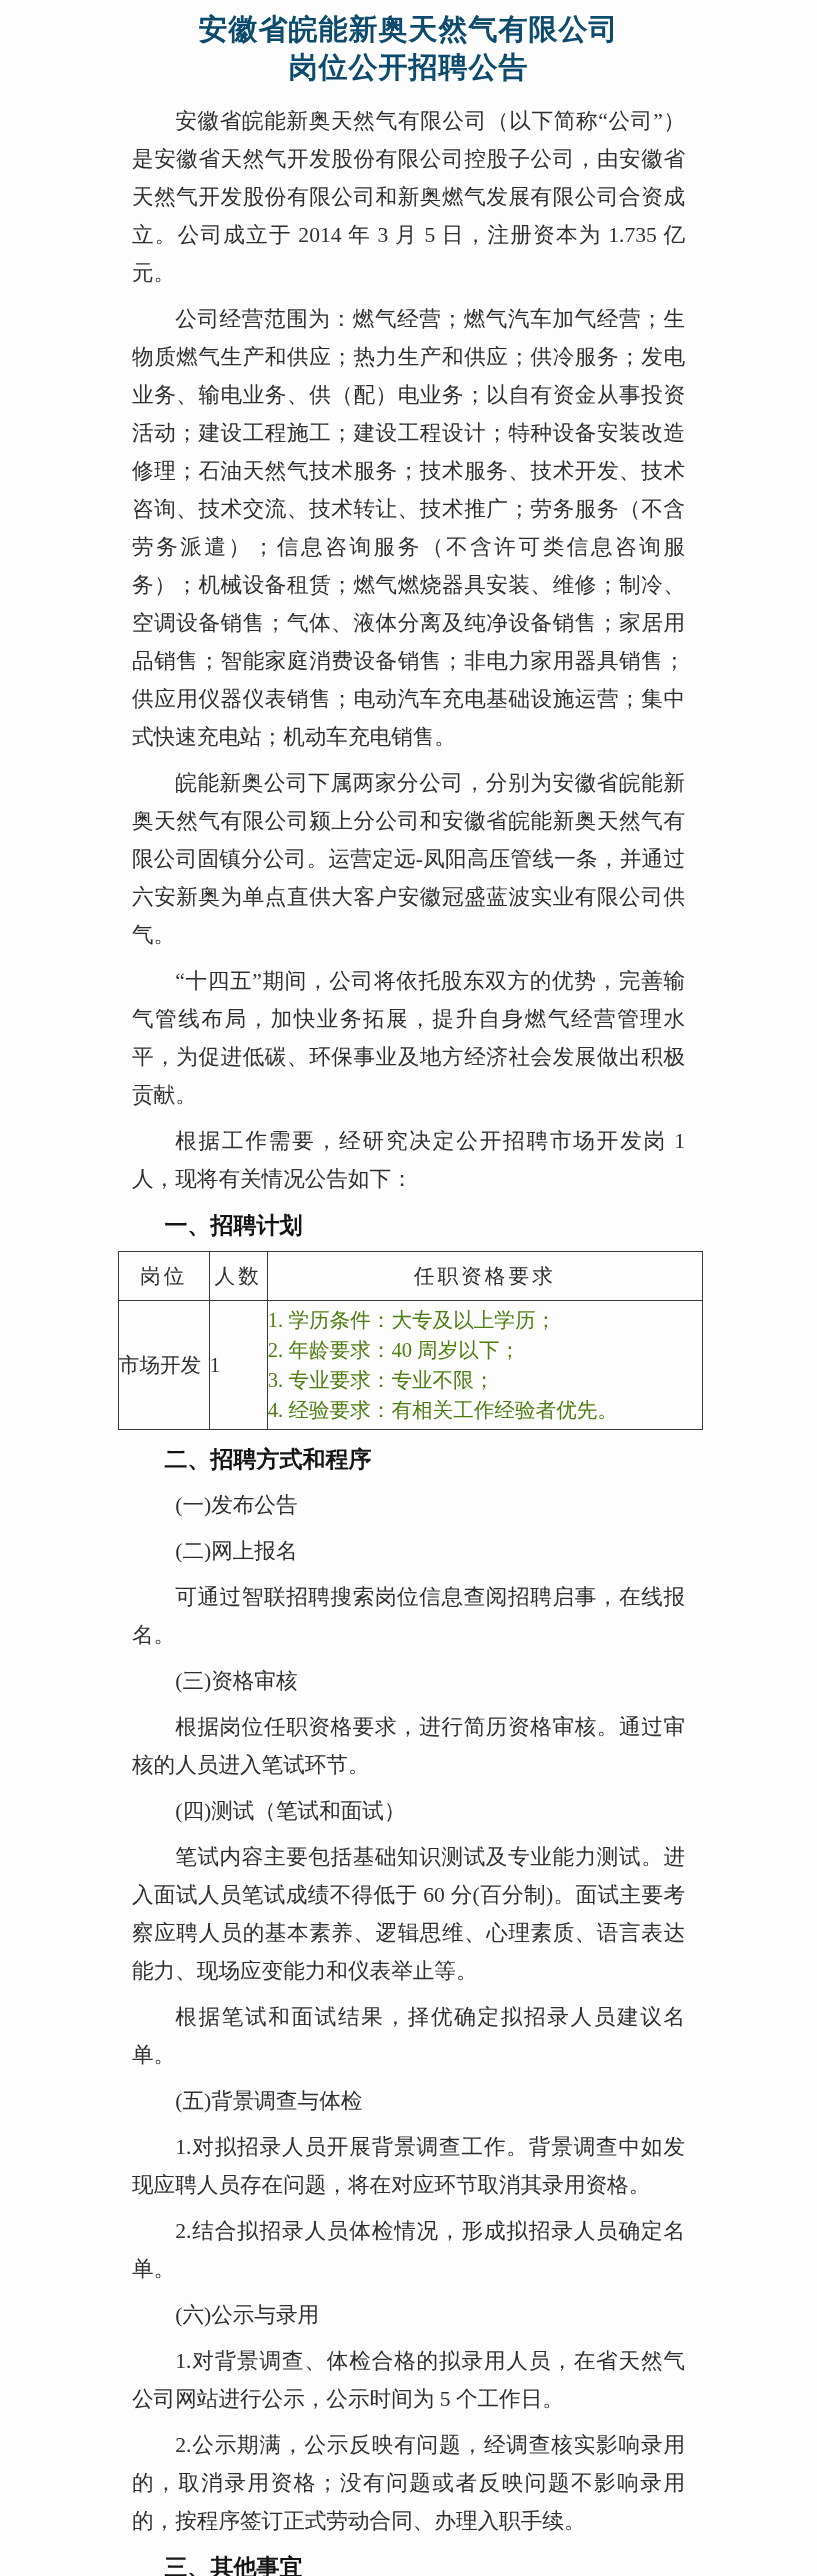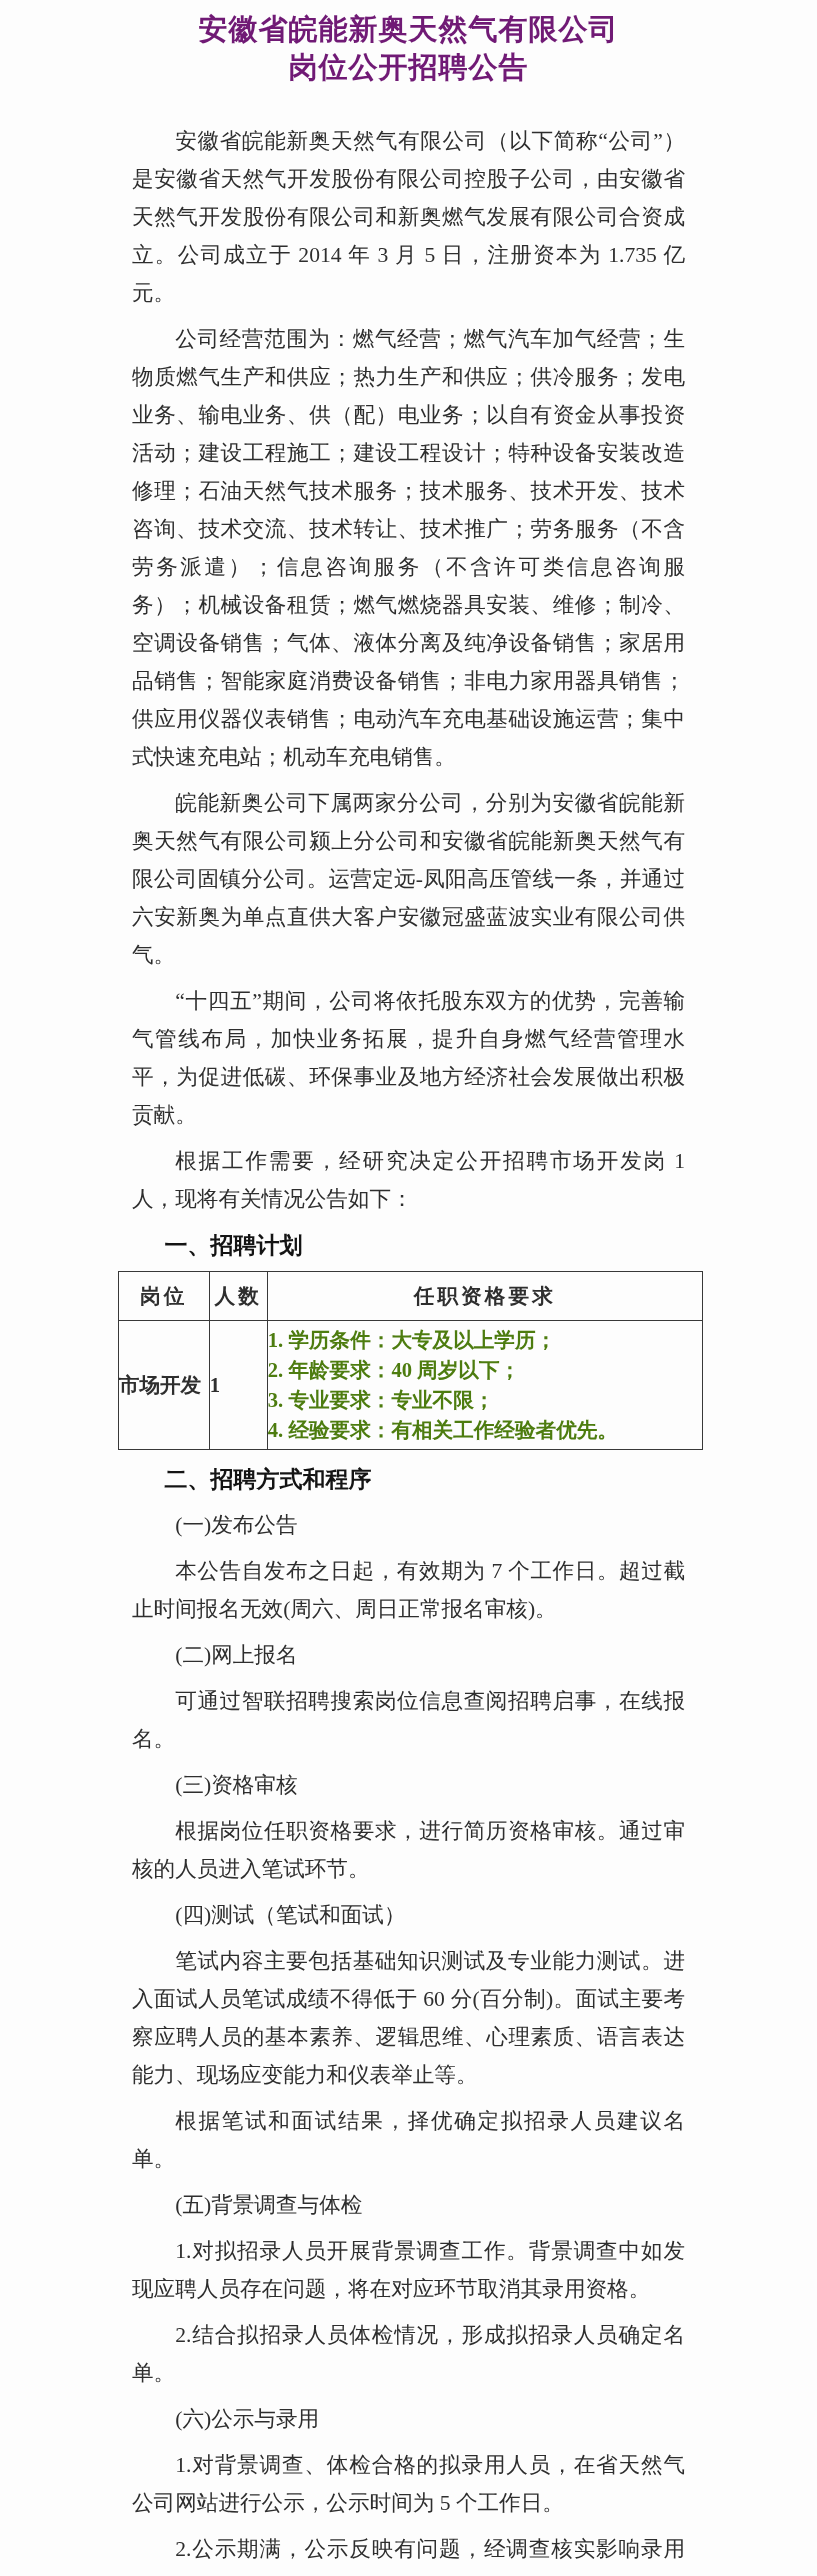--- a/index.html
+++ b/index.html
@@ -16,23 +16,23 @@
     font-family: "Liberation Serif", "DejaVu Serif", serif;
     padding: 10.3px 125px 0 124px;
     position: relative;
     overflow: hidden;
   }
   .doc-title {
     text-align: center;
     font-weight: 700;
     font-size: 29px;
     line-height: 38px;
-    color: #701a75;
+    color: #0c4a6e;
     letter-spacing: 1px;
-    margin: 0 0 36px 0;
+    margin: 0 0 16px 0;
   }
   p.body {
     margin: 8px;
     font-size: 21.6px;
     line-height: 38px;
     text-align: justify;
     text-indent: 2em;
     color: #2e2e2e;
   }
   h2.major {
@@ -46,21 +46,21 @@
   }
   table.plan-table {
     border-collapse: collapse;
     table-layout: fixed;
     width: 585px;
     margin: 7.2px 0 9.3px -6.2px;
   }
   table.plan-table th,
   table.plan-table td {
     border: 1px solid #383838;
-    font-weight: bold;
+    font-weight: normal;
     font-size: 20.6px;
     color: #2e2e2e;
     padding: 0;
   }
   table.plan-table thead tr { height: 49px; }
   table.plan-table thead th {
     text-align: center;
     border-bottom-width: 1.5px;
     letter-spacing: 3.1px;
   }
@@ -115,21 +115,20 @@
           <div class="req-line">3. 专业要求：专业不限；</div>
           <div class="req-line">4. 经验要求：有相关工作经验者优先。</div>
         </td>
       </tr>
     </tbody>
   </table>
 
   <h2 class="major">二、招聘方式和程序</h2>
 
   <p class="body">(一)发布公告</p>
-  <p class="body">本公告自发布之日起，有效期为 7 个工作日。超过截止时间报名无效(周六、周日正常报名审核)。</p>
 
   <p class="body">(二)网上报名</p>
   <p class="body">可通过智联招聘搜索岗位信息查阅招聘启事，在线报名。</p>
 
   <p class="body">(三)资格审核</p>
   <p class="body">根据岗位任职资格要求，进行简历资格审核。通过审核的人员进入笔试环节。</p>
 
   <p class="body">(四)测试（笔试和面试）</p>
   <p class="body">笔试内容主要包括基础知识测试及专业能力测试。进入面试人员笔试成绩不得低于 60 分(百分制)。面试主要考察应聘人员的基本素养、逻辑思维、心理素质、语言表达能力、现场应变能力和仪表举止等。</p>
   <p class="body">根据笔试和面试结果，择优确定拟招录人员建议名单。</p>

